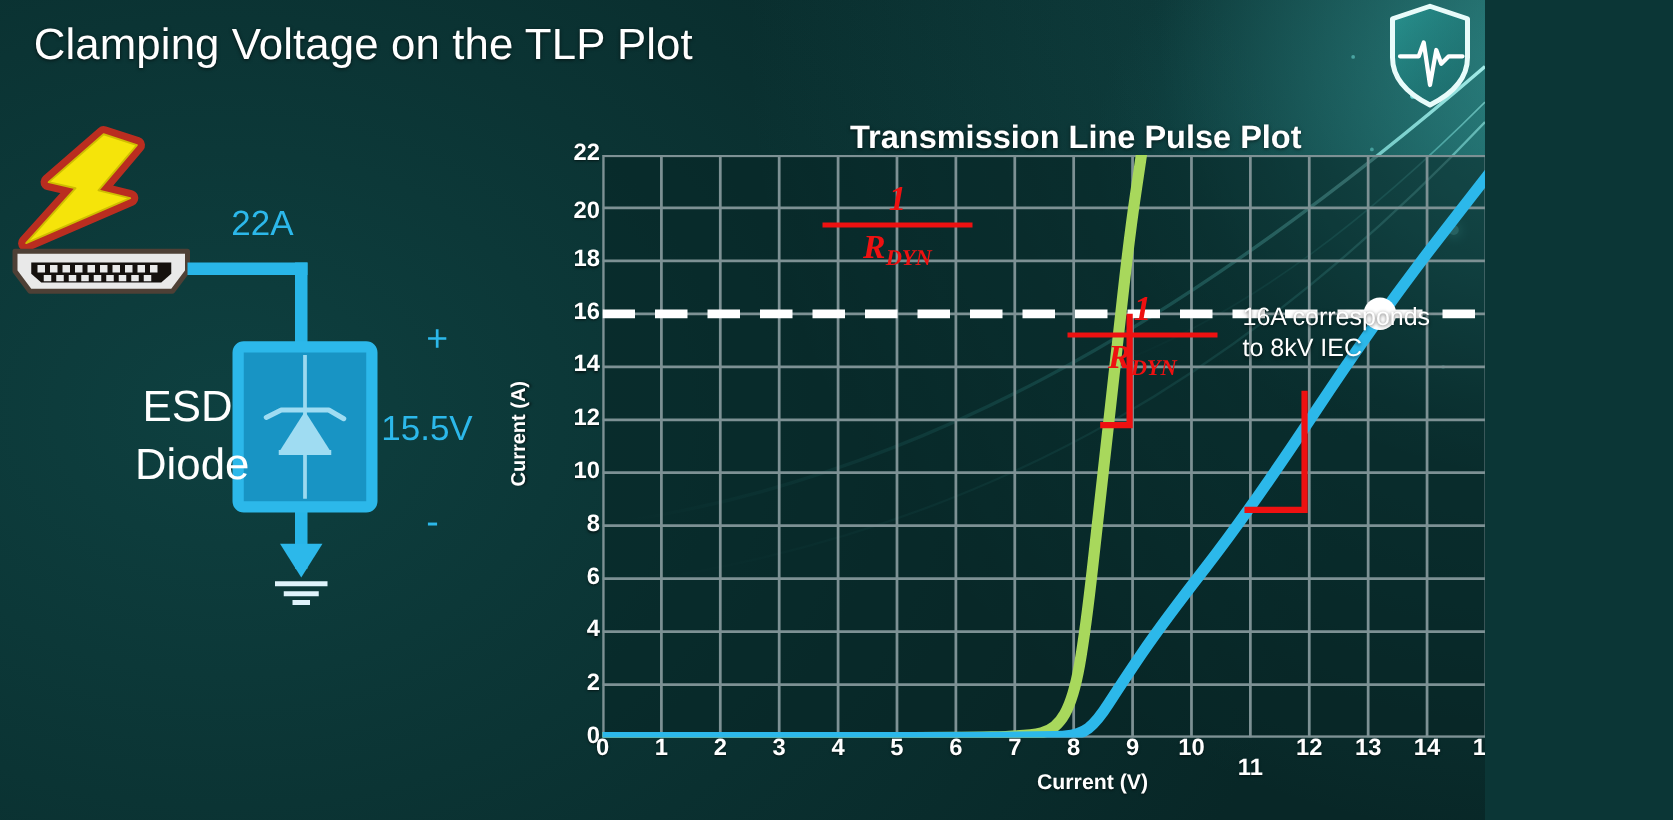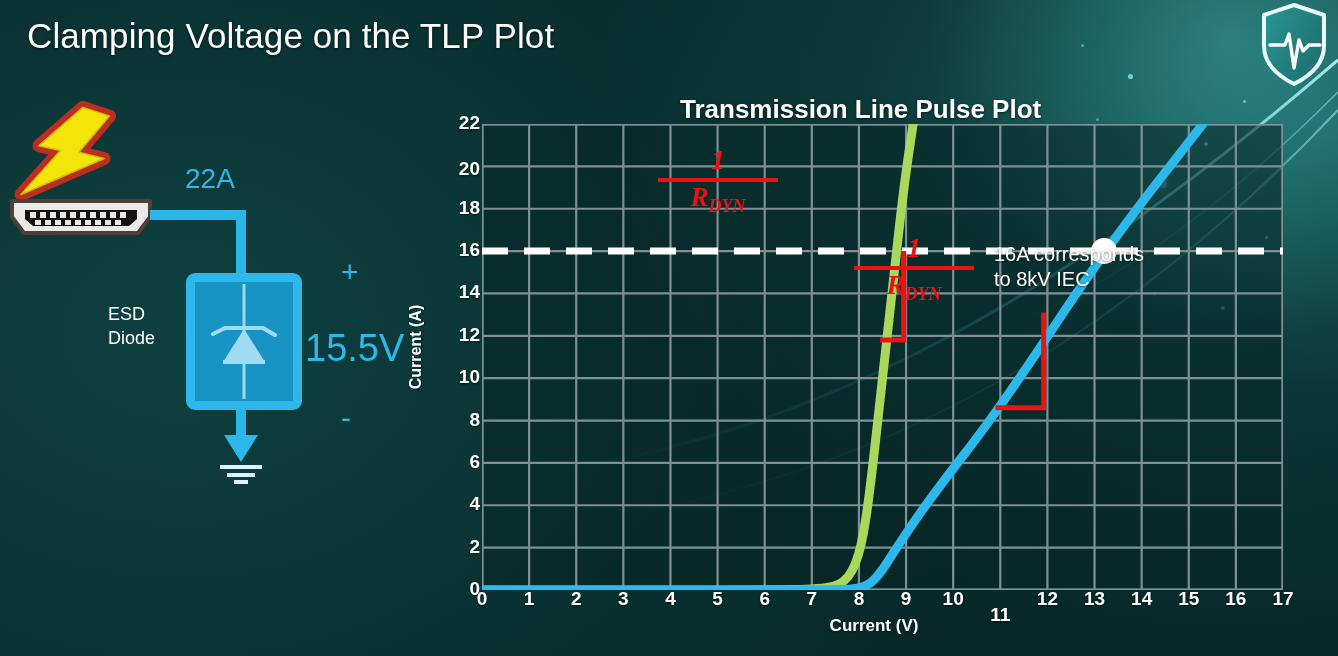--- a/index.html
+++ b/index.html
@@ -3,21 +3,21 @@
 <meta charset="utf-8">
 <style>
   * { margin:0; padding:0; box-sizing:border-box; }
   html,body { width:1338px; height:656px; overflow:hidden; }
   body {
     font-family:"Liberation Sans", sans-serif;
     background:#0b3636;
     position:relative;
   }
   #stage {
-    position:absolute; inset:0; width:1338px; height:656px;
+    position:absolute; inset:0; width:1188px; height:656px;
     overflow:hidden;
     background:
       radial-gradient(circle at 1230px 40px, rgba(90,230,225,0.38) 0%, rgba(40,150,150,0.16) 22%, rgba(11,54,54,0) 46%),
       radial-gradient(ellipse 700px 420px at 1330px 120px, rgba(30,140,145,0.40) 0%, rgba(11,54,54,0) 65%),
       radial-gradient(ellipse 900px 700px at 180px 330px, #0e4040 0%, #0a3030 60%, #082727 100%),
       linear-gradient(160deg,#0d3b3b 0%, #0a3131 55%, #072222 100%);
   }
   
   .fx { position:absolute; inset:0; pointer-events:none; }
   .dot { position:absolute; border-radius:50%; background:#76e8e4; }
@@ -44,25 +44,25 @@
   #lbl-22a {
     position:absolute; left:185px; top:68px;
     font-size:28px; color:#2cb8ea; white-space:nowrap;
   }
   #diode-box {
     position:absolute; left:186px; top:178px; width:116px; height:137px;
     border:9px solid #2cb8ea; border-radius:9px; background:#1894c4;
   }
   #lbl-esd {
     position:absolute; left:108px; top:208px; width:78px;
-    font-size:18px; color:#ffffff; text-align:left; line-height:1.32;
+    font-size:35px; color:#ffffff; text-align:right; line-height:1.32;
   }
   #lbl-155v {
     position:absolute; left:305px; top:232px;
-    font-size:38px; color:#2cb8ea; white-space:nowrap;
+    font-size:28px; color:#2cb8ea; white-space:nowrap;
   }
   #lbl-plus { position:absolute; left:341px; top:160px; font-size:30px; color:#2cb8ea; }
   #lbl-minus { position:absolute; left:341px; top:306px; font-size:30px; color:#2cb8ea; }
   #bottom-note {
     position:absolute; left:28px; top:516px; width:410px;
     font-size:31px; line-height:1.30; color:#ffffff;
     text-shadow:0 1px 3px rgba(0,0,0,.6);
   }
   #bottom-note sub { font-size:19px; vertical-align:baseline; position:relative; top:5px; }
   

